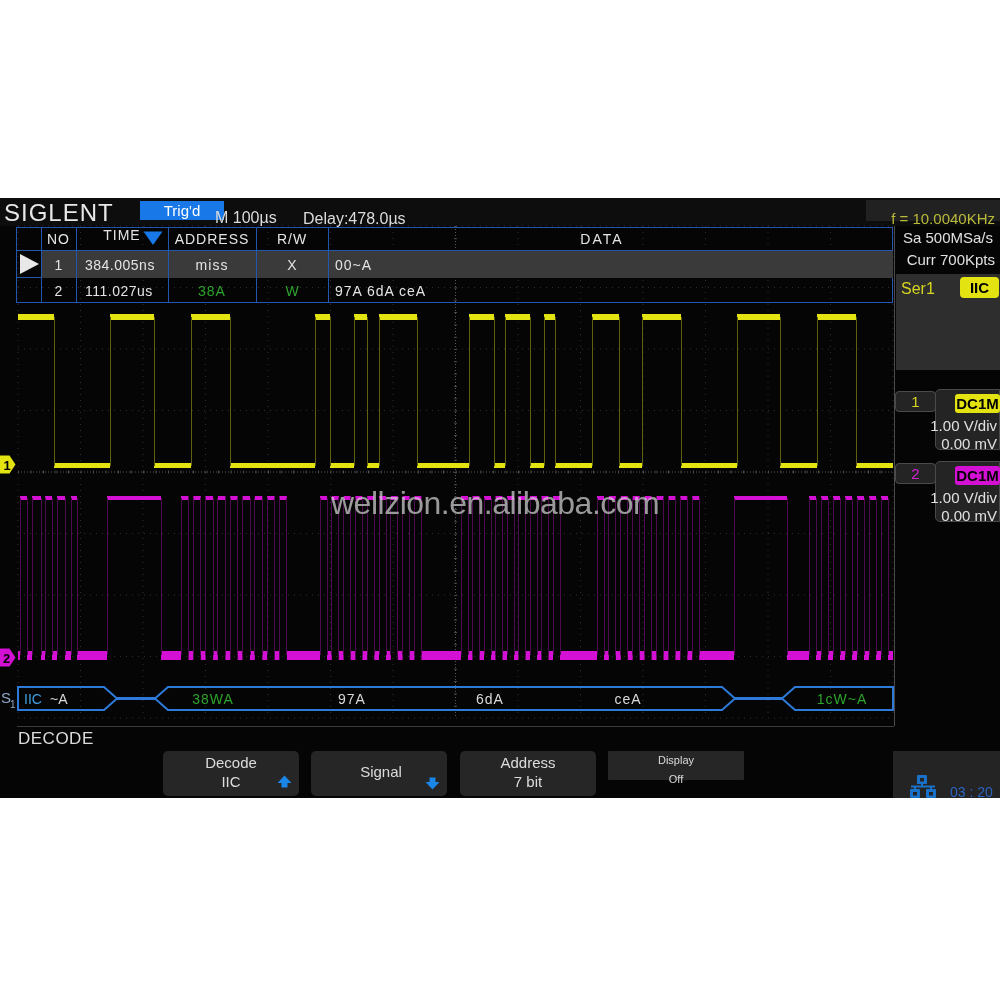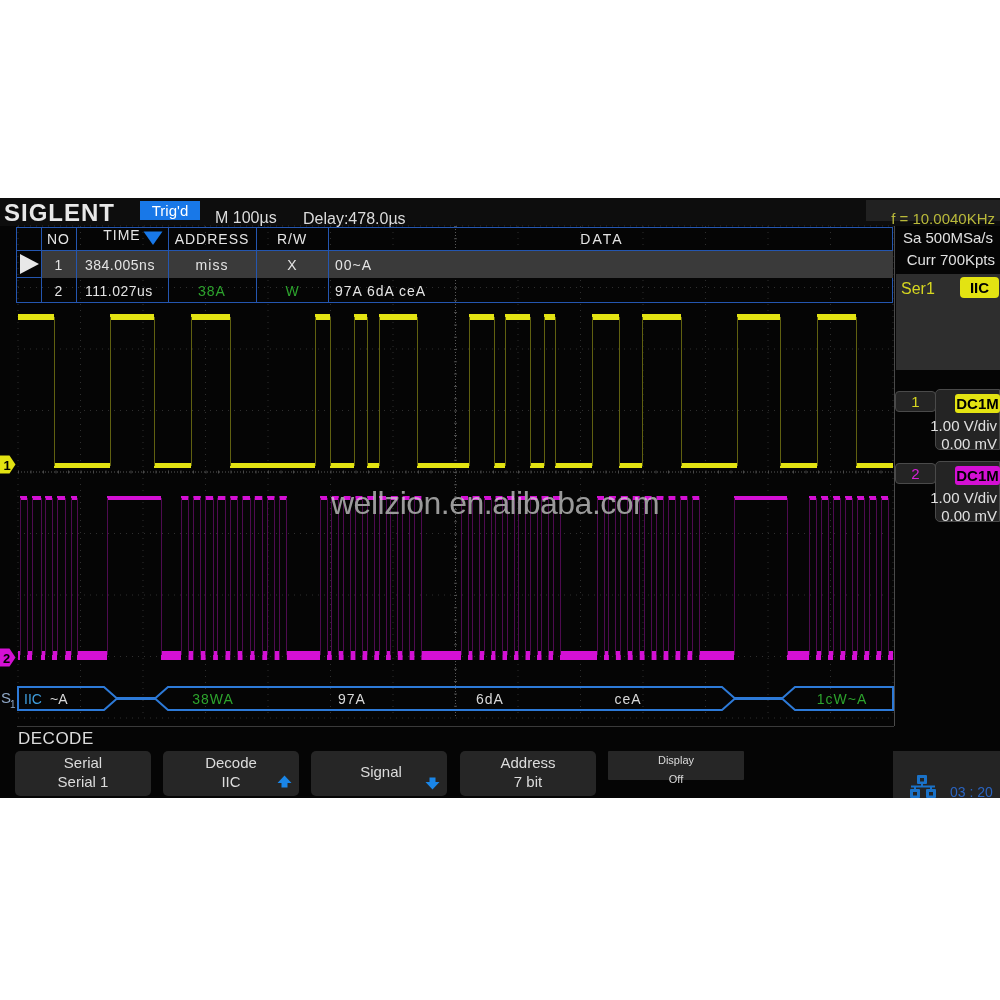--- a/index.html
+++ b/index.html
@@ -6,22 +6,22 @@
 #screen{position:absolute;left:0;top:198px;width:1000px;height:600px;background:#050505}
 .abs{position:absolute}
 .w{color:#e4e4e4}
 .tc{text-align:center}
 </style></head>
 <body>
 <div id="screen">
 
 <div class="abs" style="left:0;top:0;width:1000px;height:28px;background:#0d0d0d"></div>
 <div class="abs" style="left:866px;top:2px;width:134px;height:21px;background:#212121"></div>
-<div class="abs" style="left:4px;top:1px;font-size:24px;font-weight:bold;color:#e8e8e8;letter-spacing:1px">SIGLENT</div>
-<div class="abs tc" style="left:140px;top:3px;width:60px;height:19px;background:#1878e8;color:#fff;font-size:15px;line-height:19px">Trig'd</div>
+<div class="abs" style="left:4px;top:1px;font-size:24px;font-weight:normal;color:#e8e8e8;letter-spacing:1px">SIGLENT</div>
+<div class="abs tc" style="left:140px;top:3px;width:84px;height:19px;background:#1878e8;color:#fff;font-size:15px;line-height:19px">Trig'd</div>
 <div class="abs" style="left:215px;top:11px;font-size:16px;color:#dcdcdc">M 100µs</div>
 <div class="abs" style="left:303px;top:12px;font-size:16px;color:#dcdcdc">Delay:478.0µs</div>
 <div class="abs" style="left:869px;top:12px;width:126px;font-size:15px;color:#b9b93a;text-align:right">f = 10.0040KHz</div>
 
 <svg class="abs" style="left:0;top:-198px;z-index:1" width="1000" height="800" viewBox="0 198 1000 800">
 <g transform="translate(0,198)" font-family="Liberation Sans, sans-serif">
 <g>
 <line x1="18.0" y1="226" x2="18.0" y2="718" stroke="#2f2f2f" stroke-width="1" stroke-dasharray="1 5"></line>
 <line x1="80.5" y1="226" x2="80.5" y2="718" stroke="#2f2f2f" stroke-width="1" stroke-dasharray="1 5"></line>
 <line x1="143.0" y1="226" x2="143.0" y2="718" stroke="#2f2f2f" stroke-width="1" stroke-dasharray="1 5"></line>
@@ -384,24 +384,20 @@
 
  <div class="abs" style="left:40px;top:235px;width:65px;height:61px;background:#242424;border:1px solid #4a4a4a;border-radius:5px 0 0 5px"></div>
  <div class="abs" style="left:0;top:237px;width:41px;height:21px;background:#242424;border:1px solid #4a4a4a;border-radius:4px;color:#d620d6;font-size:15px;text-align:center;line-height:20px">2</div>
  <div class="abs tc" style="left:60px;top:240px;width:45px;height:19px;background:#d410d4;border-radius:3px;color:#000;font-size:15px;font-weight:bold;line-height:19px">DC1M</div>
  <div class="abs" style="left:10px;top:263px;width:92px;font-size:15px;color:#e0e0e0;text-align:right">1.00 V/div</div>
  <div class="abs" style="left:10px;top:281px;width:92px;font-size:15px;color:#e0e0e0;text-align:right">0.00 mV</div>
 </div>
 
 <div class="abs" style="left:18px;top:531px;font-size:17px;color:#dcdcdc;letter-spacing:0.5px;z-index:5">DECODE</div>
 <div class="abs" style="left:893px;top:553px;width:107px;height:47px;background:#242424;z-index:5"></div>
-<div class="abs" style="left:15px;top:553px;width:136px;height:45px;background:#262626;border-radius:5px;color:#dcdcdc;font-size:15px;z-index:5">
-      <div style="position:absolute;left:0;top:3px;width:136px;text-align:center">Serial</div>
-      <div style="position:absolute;left:0;top:22px;width:136px;text-align:center">Serial 1</div>
-    </div>
 <div class="abs" style="left:163px;top:553px;width:136px;height:45px;background:#262626;border-radius:5px;color:#dcdcdc;font-size:15px;z-index:5">
       <div style="position:absolute;left:0;top:3px;width:136px;text-align:center">Decode</div>
       <div style="position:absolute;left:0;top:22px;width:136px;text-align:center">IIC</div>
       <svg style="position:absolute;left:114px;top:24px" width="15" height="13">
         <path d="M7.5,0.5 L14.5,8 H10.5 V12.5 H4.5 V8 H0.5 Z" fill="#1a86e8"></path>
       </svg>
     </div>
 <div class="abs" style="left:311px;top:553px;width:136px;height:45px;background:#262626;border-radius:5px;color:#dcdcdc;font-size:15px;z-index:5">
       <div style="position:absolute;left:0;top:12px;width:140px;text-align:center">Signal</div>
       <svg style="position:absolute;left:114px;top:26px" width="15" height="13">

